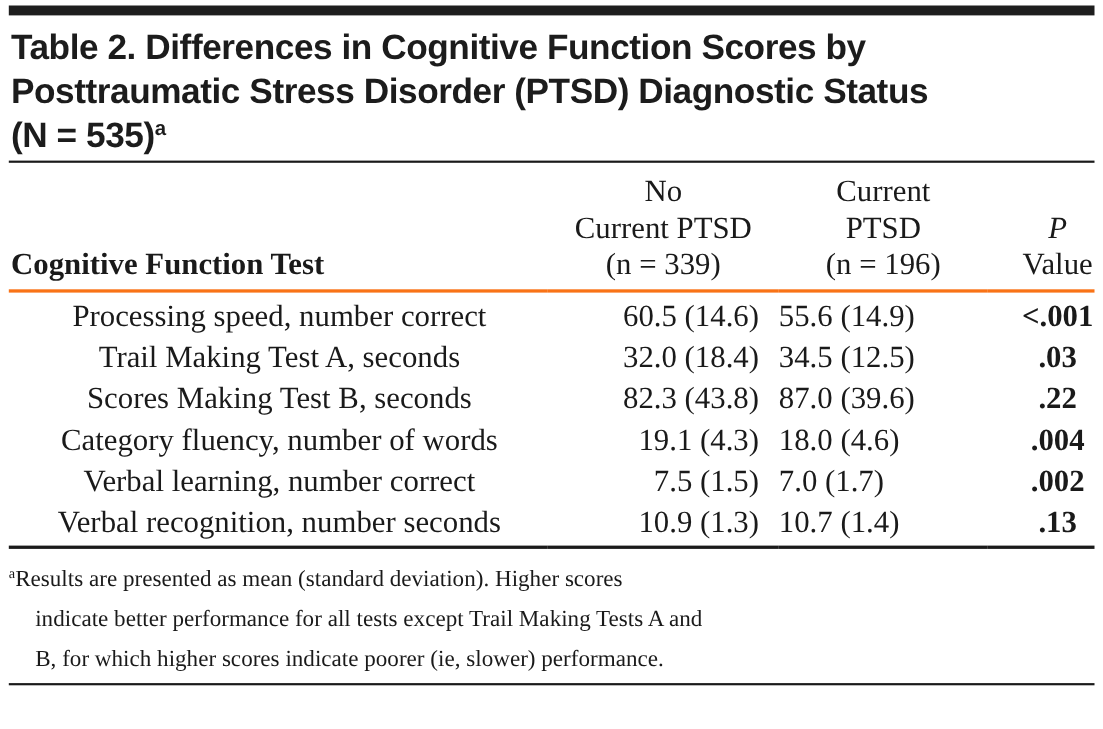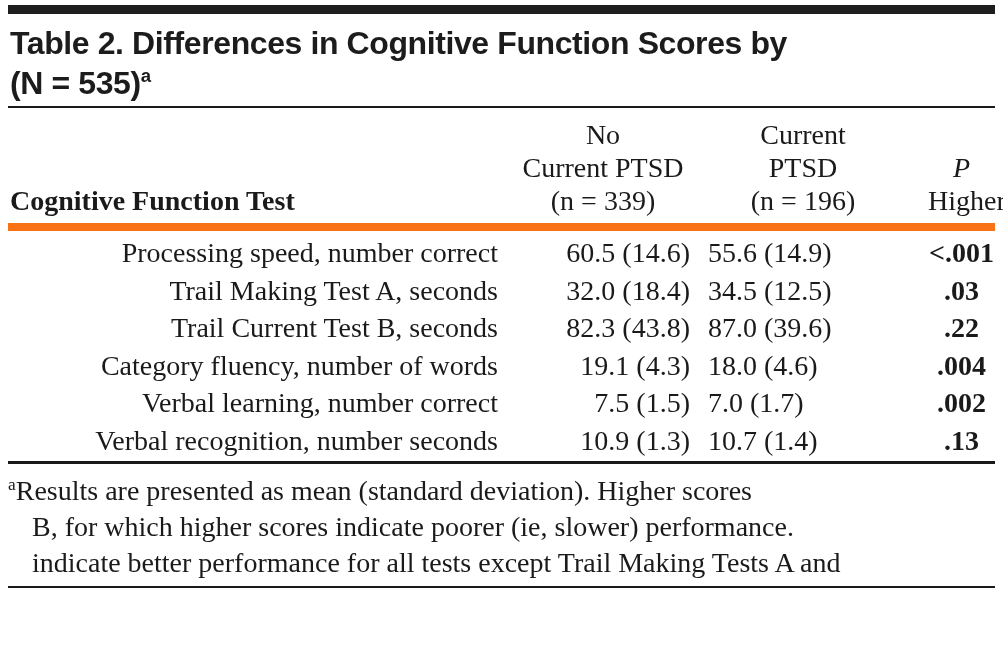--- a/index.html
+++ b/index.html
@@ -50,44 +50,44 @@
     margin-top: 0;
   }
   col.c1 { width: 490px; }
   col.c2 { width: 210px; }
   col.c3 { width: 190px; }
   col.c4 { width: 97px; }
   thead th {
     font-weight: 400;
     vertical-align: bottom;
     padding: 10px 0 6px 0;
-    border-bottom: 8px solid #f97316;
+    border-bottom: 3px solid #f97316;
     line-height: 33px;
   }
   thead th.h1 { text-align: left; padding-left: 2px; font-weight: bold; }
   thead th.h2, thead th.h3 { text-align: center; }
   thead th.h4 { text-align: center; padding-left: 30px; }
   .hline { display: block; white-space: nowrap; }
   .italic { font-style: italic; }
   tbody td {
     padding: 0;
     line-height: 37.5px;
     white-space: nowrap;
     vertical-align: middle;
   }
   tbody tr:first-child td { padding-top: 3px; }
   tbody tr:last-child td { padding-bottom: 2px; }
-  tbody td.t1 { text-align: right; padding-left: 2px; }
+  tbody td.t1 { text-align: center; padding-left: 2px; }
   tbody td.t2 { text-align: right; padding-right: 18px; }
   tbody td.t3 { text-align: left; padding-right: 12px; }
   tbody td.t4 { text-align: center; padding-left: 30px; font-weight: bold; }
   table.data { border-bottom: 3px solid #1a1a1a; }
   .footnote {
     font-family: "Liberation Serif", "DejaVu Serif", serif;
-    font-size: 28px;
+    font-size: 21px;
     line-height: 36px;
     color: #1a1a1a;
     padding-top: 9px;
   }
   .fline { white-space: nowrap; }
   .fline.indent { padding-left: 24px; }
   .footnote sup {
     font-size: 0.62em;
     vertical-align: super;
     line-height: 0;
@@ -95,20 +95,21 @@
 </style>
 </head>
 <body>
 
 <div class="page">
 
   <div class="top-bar"></div>
 
   <h1 class="title">
     <span class="tline">Table 2. Differences in Cognitive Function Scores by</span>
+    <span class="tline">Posttraumatic Stress Disorder (PTSD) Diagnostic Status</span>
     <span class="tline"><span>(N = 535)</span><sup>a</sup></span>
   </h1>
 
   <div class="rule-thin"></div>
 
   <table class="data">
     <colgroup>
       <col class="c1">
         <col class="c2">
         <col class="c3">
@@ -122,39 +123,39 @@
           <span class="hline">Current PTSD</span>
           <span class="hline">(n = 339)</span>
         </th>
         <th class="h3">
           <span class="hline">Current</span>
           <span class="hline">PTSD</span>
           <span class="hline">(n = 196)</span>
         </th>
         <th class="h4">
           <span class="hline italic">P</span>
-          <span class="hline">Higher</span>
+          <span class="hline">Value</span>
         </th>
       </tr>
     </thead>
     <tbody>
       <tr>
         <td class="t1">Processing speed, number correct</td>
         <td class="t2">60.5 (14.6)</td>
         <td class="t3">55.6 (14.9)</td>
         <td class="t4">&lt;.001</td>
       </tr>
       <tr>
         <td class="t1">Trail Making Test A, seconds</td>
         <td class="t2">32.0 (18.4)</td>
         <td class="t3">34.5 (12.5)</td>
         <td class="t4">.03</td>
       </tr>
       <tr>
-        <td class="t1">Trail Current Test B, seconds</td>
+        <td class="t1">Scores Making Test B, seconds</td>
         <td class="t2">82.3 (43.8)</td>
         <td class="t3">87.0 (39.6)</td>
         <td class="t4">.22</td>
       </tr>
       <tr>
         <td class="t1">Category fluency, number of words</td>
         <td class="t2">19.1 (4.3)</td>
         <td class="t3">18.0 (4.6)</td>
         <td class="t4">.004</td>
       </tr>
@@ -168,19 +169,19 @@
         <td class="t1">Verbal recognition, number seconds</td>
         <td class="t2">10.9 (1.3)</td>
         <td class="t3">10.7 (1.4)</td>
         <td class="t4">.13</td>
       </tr>
     </tbody>
   </table>
 
   <div class="footnote">
     <div class="fline"><sup>a</sup><span>Results are presented as mean (standard deviation). Higher scores</span></div>
+    <div class="fline indent">indicate better performance for all tests except Trail Making Tests A and</div>
     <div class="fline indent">B, for which higher scores indicate poorer (ie, slower) performance.</div>
-    <div class="fline indent">indicate better performance for all tests except Trail Making Tests A and</div>
   </div>
 
   <div class="rule-thin rule-bottom-edge" style="margin-top:5px;"></div>
 
 </div>
 
 </body></html>

